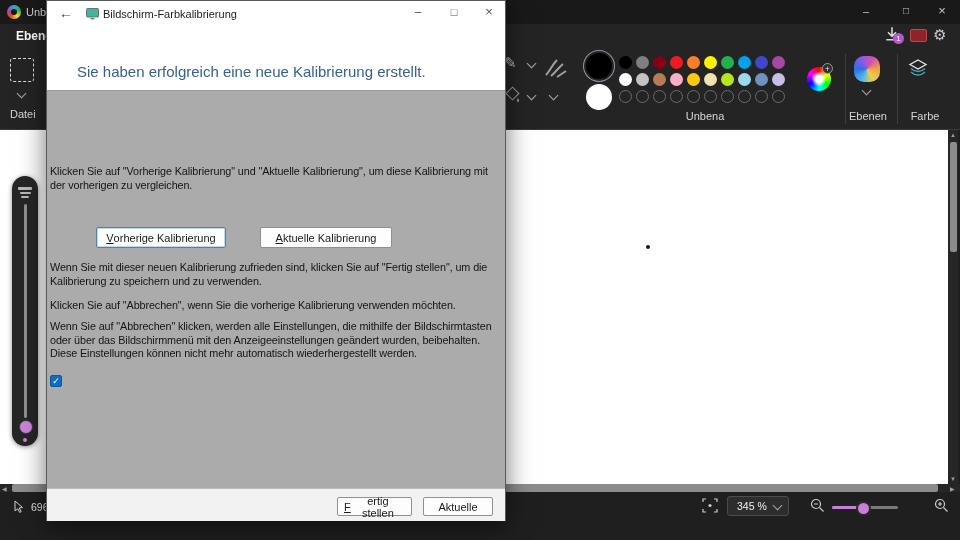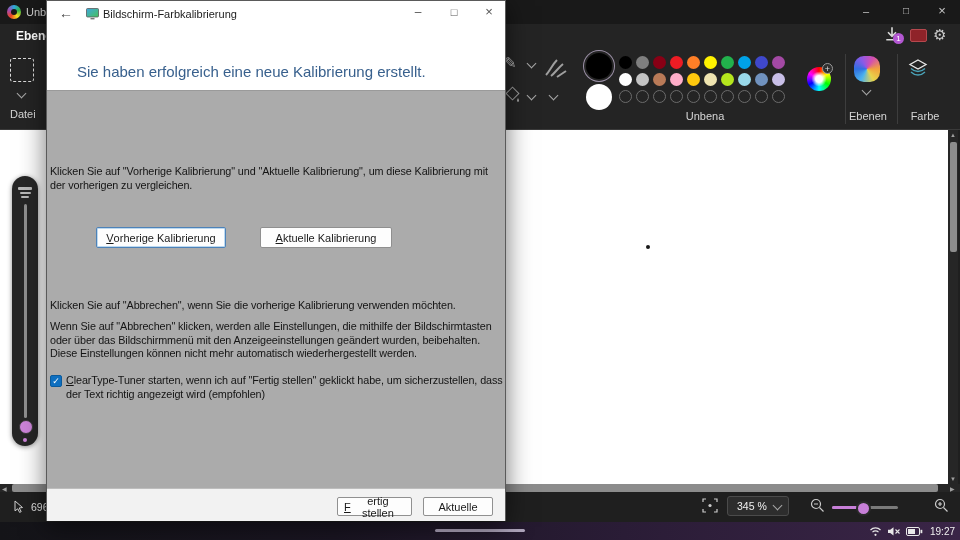--- a/index.html
+++ b/index.html
@@ -232,37 +232,20 @@
     </svg>
     <div class="slider-track"></div>
     <div class="slider-fill"></div>
     <div class="slider-thumb"></div>
     <svg class="abs" style="left:934px;top:6px;" width="16" height="16">
       <circle cx="6" cy="6" r="4.5" stroke="#cccccc" fill="none" stroke-width="1.2"></circle>
       <path d="M9.5 9.5 L13.5 13.5 M4 6 h4 M6 4 v4" stroke="#cccccc" stroke-width="1.2" fill="none"></path>
     </svg>
   </div>
 
-  <div class="taskbar">
-    <div class="tb-line"></div>
-    <svg class="abs" style="left:869px;top:4px;" width="13" height="11">
-      <path d="M1.5 4 a7 7 0 0 1 10 0 M3.5 6.2 a4.2 4.2 0 0 1 6 0" stroke="#e8e8e8" fill="none" stroke-width="1.2"></path>
-      <circle cx="6.5" cy="8.8" r="1.1" fill="#e8e8e8"></circle>
-    </svg>
-    <svg class="abs" style="left:887px;top:4px;" width="14" height="11">
-      <path d="M1 3.8 h2.2 L6.5 1.2 v8.2 L3.2 7 H1 Z" fill="#e8e8e8"></path>
-      <path d="M8.5 3.5 L12.5 7.5 M12.5 3.5 L8.5 7.5" stroke="#e8e8e8" stroke-width="1.1"></path>
-    </svg>
-    <svg class="abs" style="left:906px;top:5px;" width="17" height="10">
-      <rect x="0.5" y="0.5" width="13" height="8" rx="1.5" stroke="#e8e8e8" fill="none"></rect>
-      <rect x="2" y="2" width="7" height="5" fill="#e8e8e8"></rect>
-      <rect x="14.5" y="2.8" width="1.8" height="3.4" fill="#e8e8e8"></rect>
-    </svg>
-    <div class="tb-time">19:27</div>
-  </div>
 
   <div class="dialog">
     <div class="dlg-head"></div>
     <div class="dlg-back">←</div>
     <svg class="abs" style="left:39px;top:7px;" width="13" height="12">
       <defs>
         <linearGradient id="scr" x1="0" y1="0" x2="1" y2="1">
           <stop offset="0" stop-color="#3fa7e0"></stop>
             <stop offset="1" stop-color="#46c25a"></stop>
         </linearGradient>
@@ -275,25 +258,25 @@
     <div class="dlg-ctl" style="left:392px;font-size:11px;">□</div>
     <div class="dlg-ctl" style="left:427px;font-size:13px;">×</div>
 
     <div class="dlg-heading">Sie haben erfolgreich eine neue Kalibrierung erstellt.</div>
 
     <div class="p" style="top:164px;">Klicken Sie auf "Vorherige Kalibrierung" und "Aktuelle Kalibrierung", um diese Kalibrierung mit der vorherigen zu vergleichen.</div>
 
     <button class="wbtn focused" style="left:49px;width:130px;"><u>V</u>orherige Kalibrierung</button>
     <button class="wbtn" style="left:213px;width:132px;"><u>A</u>ktuelle Kalibrierung</button>
 
+    <div class="p" style="top:260px;">Wenn Sie mit dieser neuen Kalibrierung zufrieden sind, klicken Sie auf "Fertig stellen", um die Kalibrierung zu speichern und zu verwenden.</div>
     <div class="p" style="top:298px;">Klicken Sie auf "Abbrechen", wenn Sie die vorherige Kalibrierung verwenden möchten.</div>
     <div class="p" style="top:319px;">Wenn Sie auf "Abbrechen" klicken, werden alle Einstellungen, die mithilfe der Bildschirmtasten oder über das Bildschirmmenü mit den Anzeigeeinstellungen geändert wurden, beibehalten. Diese Einstellungen können nicht mehr automatisch wiederhergestellt werden.</div>
 
     <div class="cb">✓</div>
-    <div class="cb-label"><u>C</u>learType-Tuner starten, wenn ich auf "Fertig stellen" geklickt habe, um sicherzustellen, dass der Text richtig angezeigt wird (empfohlen)</div>
 
     <div class="dlg-footer">
       <button class="fbtn" style="left:290px;width:75px;"><u>F</u>ertig stellen</button>
       <button class="fbtn" style="left:376px;width:70px;">Aktuelle</button>
     </div>
   </div>
 
 </div>
 
 </body></html>

